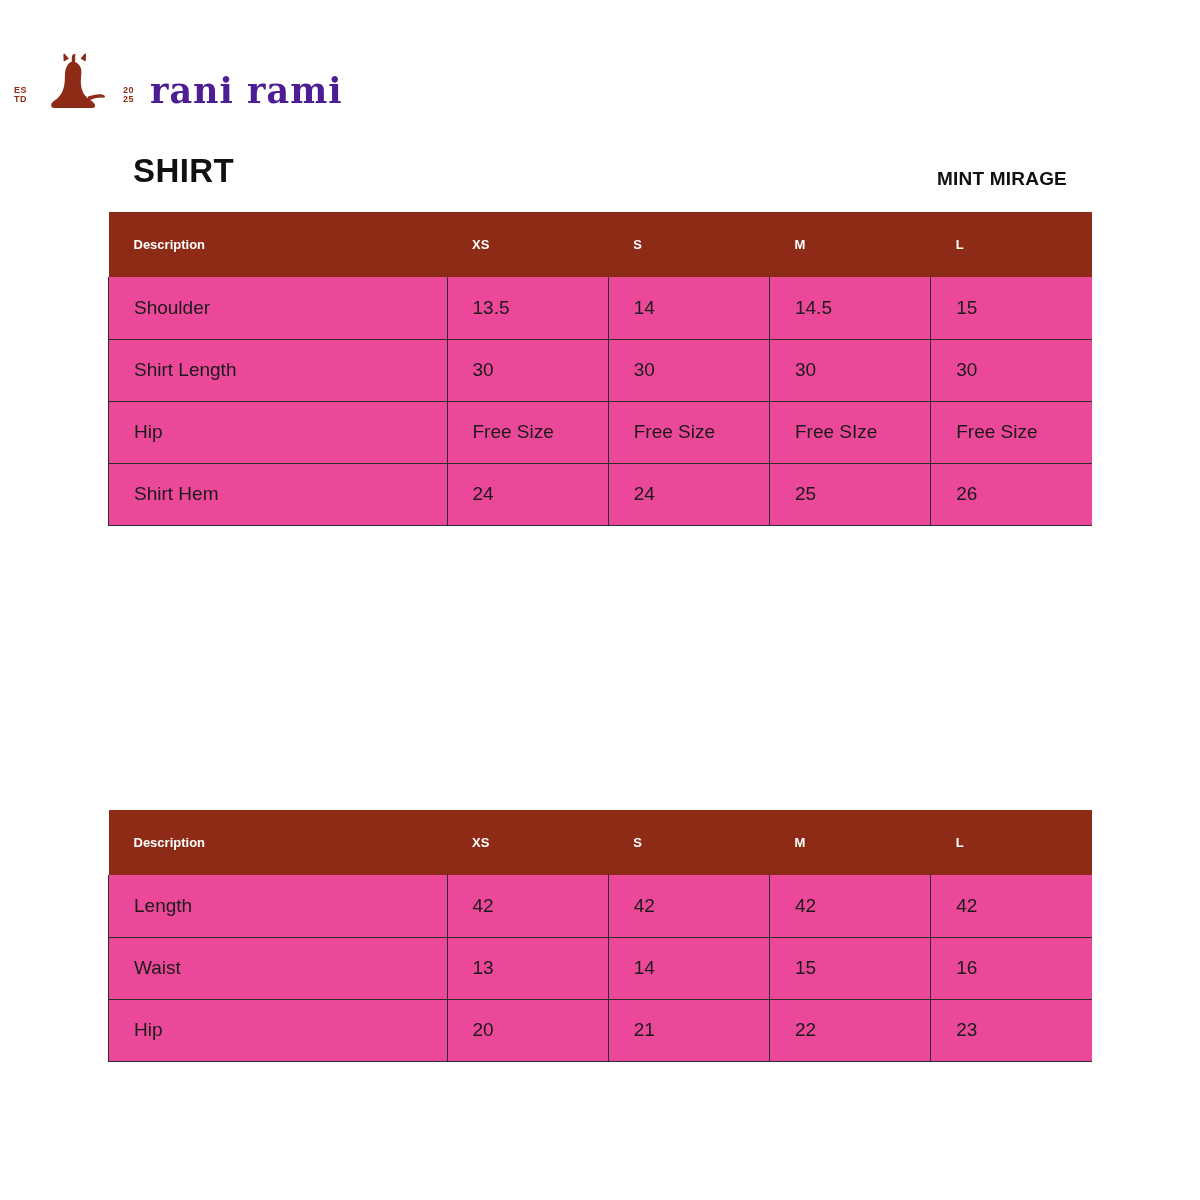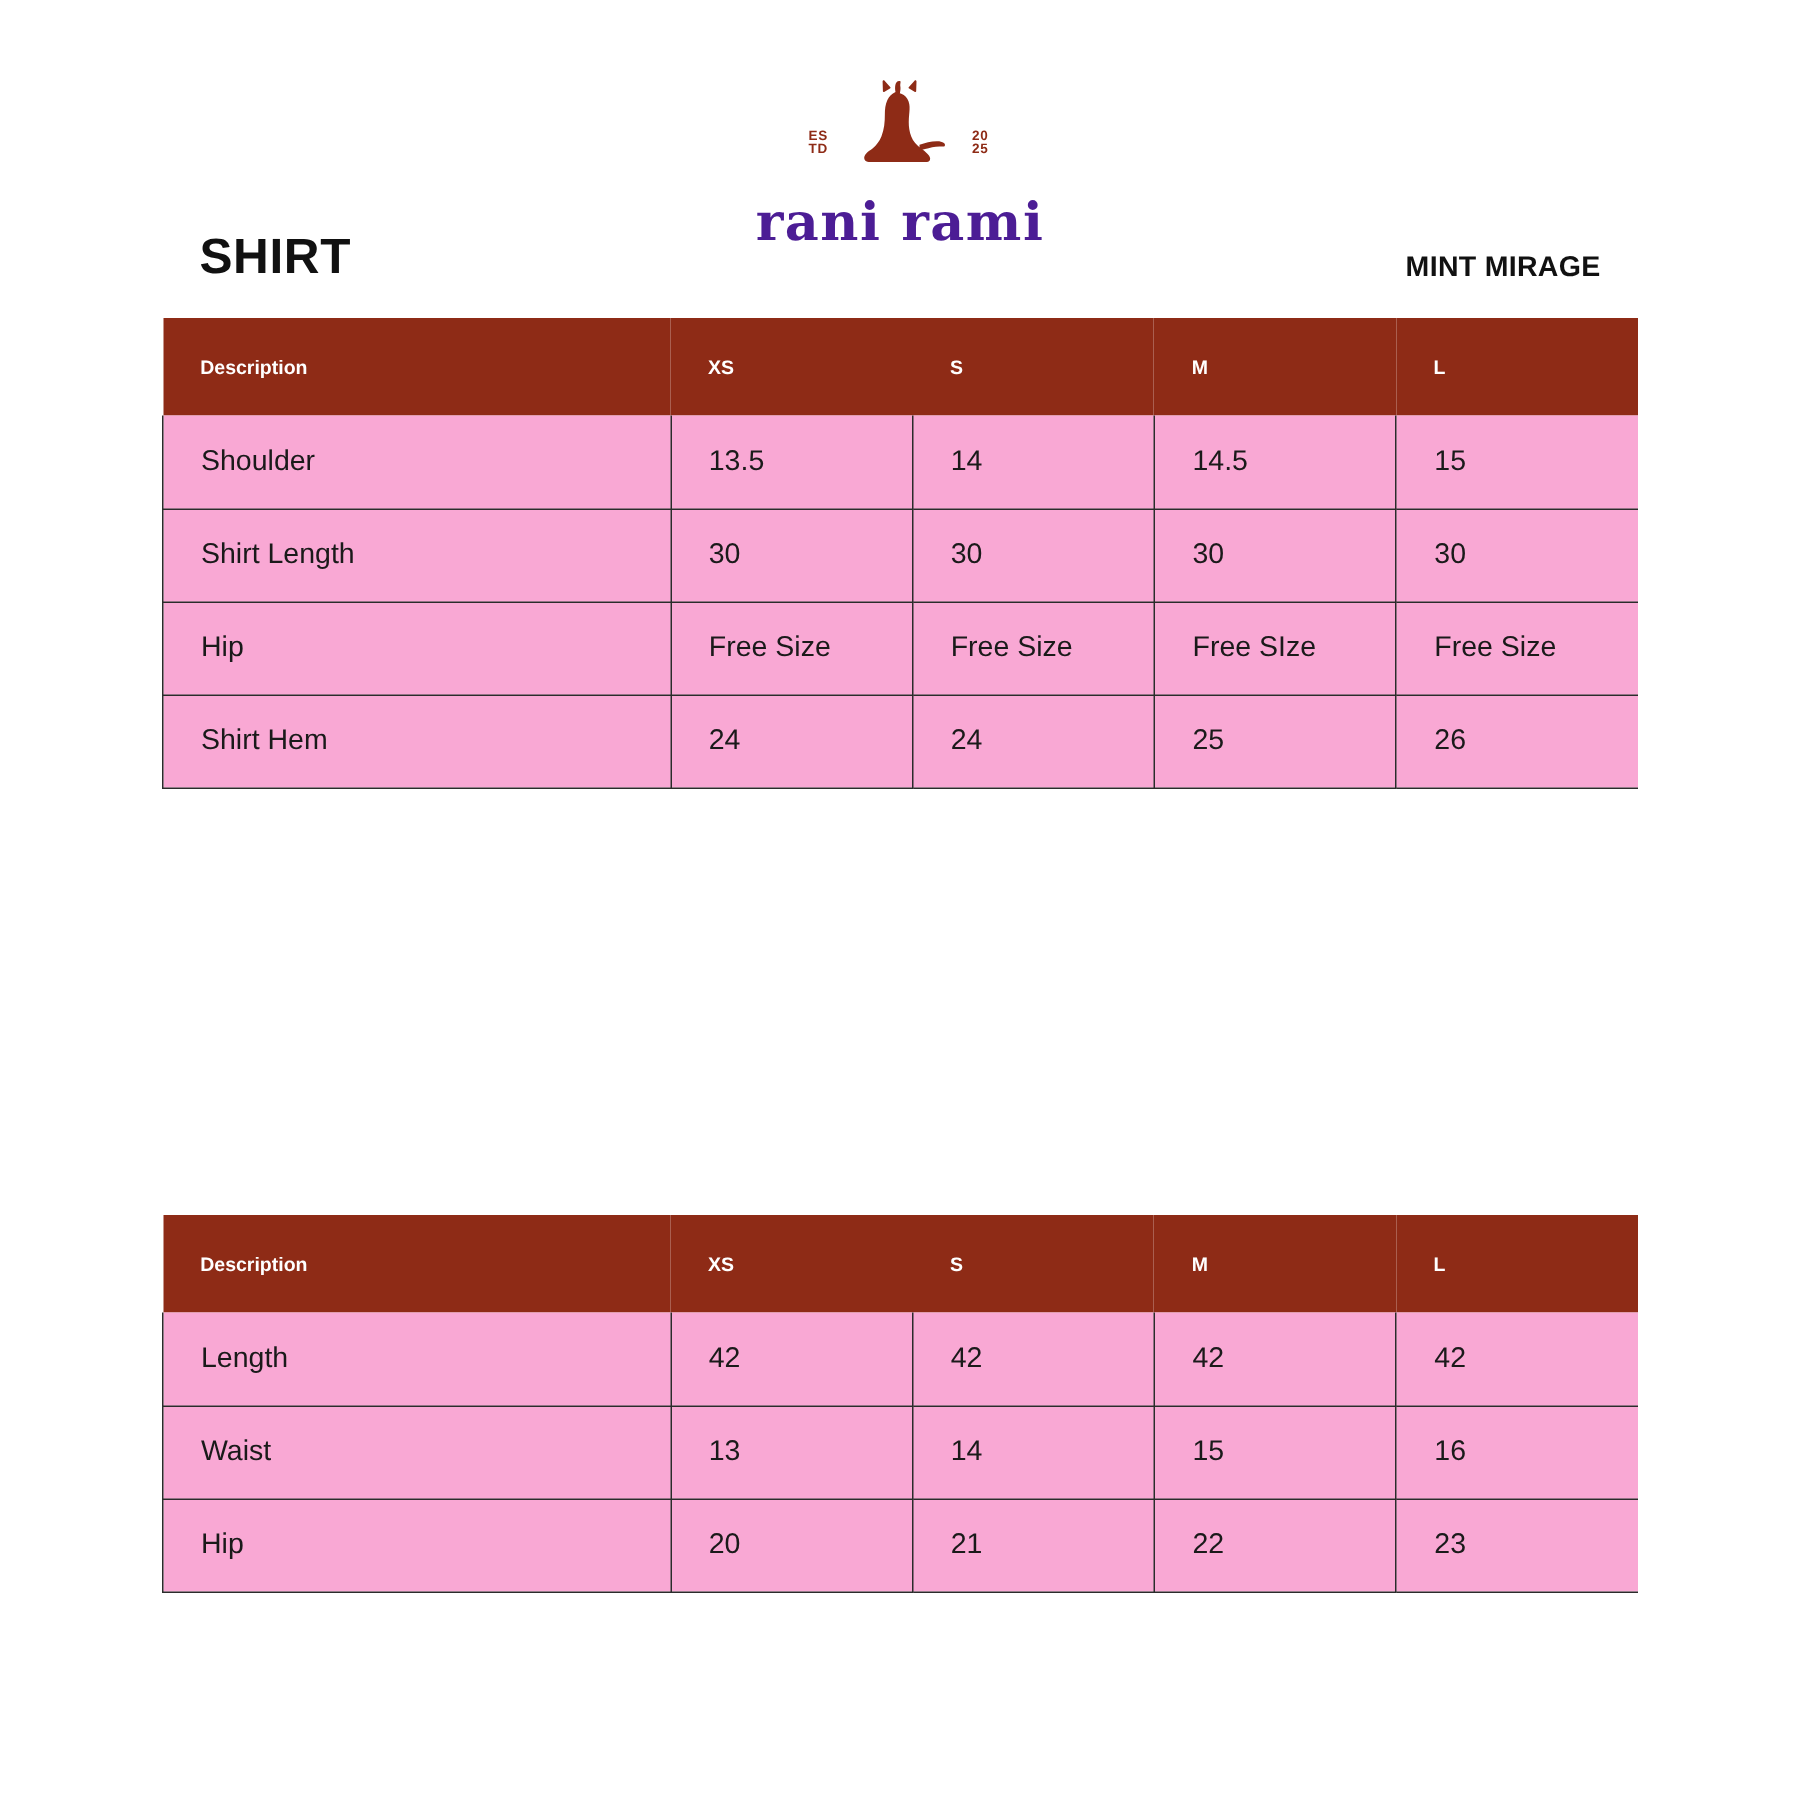--- a/index.html
+++ b/index.html
@@ -20,21 +20,20 @@
     overflow: hidden;
   }
 
   
   .logo-block {
     position: absolute;
     top: 52px;
     left: 0;
     width: 1200px;
     display: flex;
-    flex-direction: column;
     align-items: center;
   }
   .logo-mark {
     width: 150px;
     height: 80px;
     position: relative;
   }
   .logo-est {
     position: absolute;
     top: 34px;
@@ -123,21 +122,21 @@
   table.size-table thead th.col-size { width: 161px; }
 
   table.size-table tbody td {
     font-size: 19px;
     color: #1a1a1a;
     height: 62px;
     padding: 0 0 0 25px;
     vertical-align: middle;
     border-bottom: 1px solid #2b2b2b;
     border-right: 1px solid #2b2b2b;
-    background: #f9a8d4;
+    background: #ec4899;
   }
   table.size-table tbody td:last-child {
     border-right: none;
   }
   table.size-table tbody tr td.cell-desc {
     padding-left: 25px;
   }
   table.size-table tbody tr:first-child td {
     border-top: none;
   }

